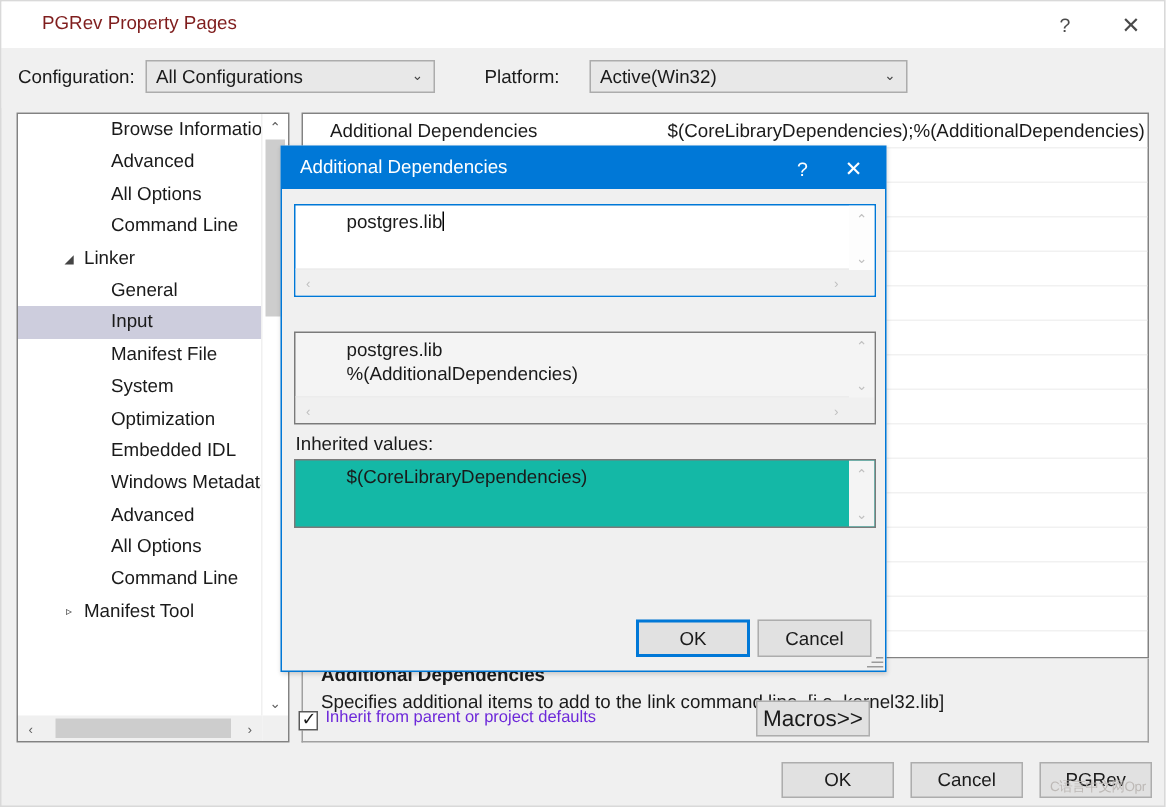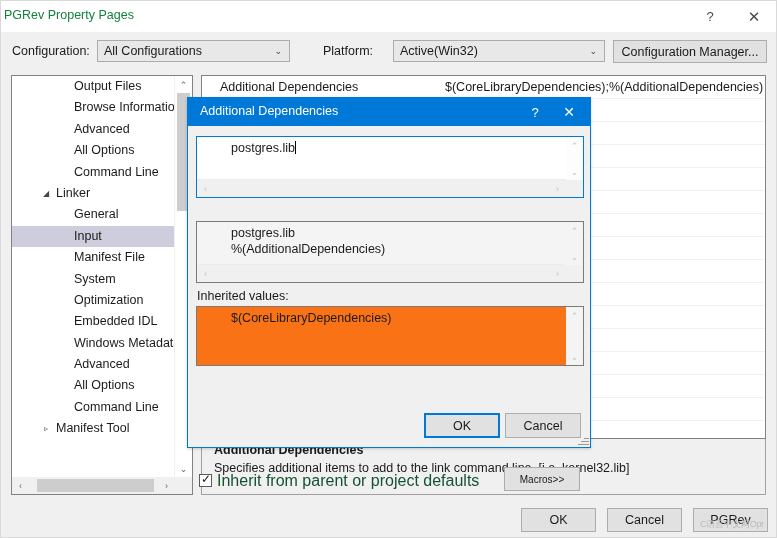--- a/index.html
+++ b/index.html
@@ -27,24 +27,24 @@
     box-sizing: border-box;
   }
   #titlebar {
     position: absolute;
     top: 0; left: 0; right: 0;
     height: 31px;
     background: #ffffff;
   }
   #titlebar .title {
     position: absolute;
-    left: 3px;
+    left: 27px;
     top: 7px;
     font-size: 12.5px;
-    color: #15803d;
+    color: #7f1d1d;
   }
   .caption-btn {
     position: absolute;
     top: 0;
     height: 31px;
     width: 44px;
     color: #4a4a4a;
     font-size: 14px;
     display: flex;
     align-items: center;
@@ -419,35 +419,35 @@
   #chk-box .tick {
     position: absolute;
     left: 1px; top: -3px;
     font-size: 12px;
     color: #1a1a1a;
     line-height: 14px;
   }
   #chk-label {
     position: absolute;
     left: 18px; top: 0;
-    font-size: 16px;
-    color: #14532d;
+    font-size: 11px;
+    color: #6d28d9;
     white-space: nowrap;
     cursor: default;
   }
   #btn-macros {
     position: absolute;
     left: 316px;
     top: 369px;
     width: 76px;
     height: 24px;
     background: #e1e1e1;
     border: 1px solid #adadad;
     box-sizing: border-box;
-    font-size: 10px;
+    font-size: 15px;
     color: #1a1a1a;
     display: flex;
     align-items: center;
     justify-content: center;
     cursor: default;
   }
 
   .dbtn {
     position: absolute;
     top: 315px;
@@ -501,28 +501,24 @@
       <span>All Configurations</span>
       <span class="chev">⌄</span>
     </div>
 
     <span class="lbl" id="lbl-platform">Platform:</span>
     <div class="combo" id="combo-platform">
       <span>Active(Win32)</span>
       <span class="chev">⌄</span>
     </div>
 
-    <div id="btn-configmgr">Configuration Manager...</div>
   </div>
 
   <div id="treepane">
     <div id="treelist">
-        <div class="tree-item lvl2">
-          <span class="tlabel">Output Files</span>
-        </div>
         <div class="tree-item lvl2">
           <span class="tlabel">Browse Information</span>
         </div>
         <div class="tree-item lvl2">
           <span class="tlabel">Advanced</span>
         </div>
         <div class="tree-item lvl2">
           <span class="tlabel">All Options</span>
         </div>
         <div class="tree-item lvl2">
@@ -647,21 +643,21 @@
         <div class="a dn">⌄</div>
       </div>
       <div class="tb-hsb">
         <div class="a l">‹</div>
         <div class="a r">›</div>
       </div>
       <div class="tb-corner"></div>
     </div>
 
     <span class="field-label" style="left:9px; top:191px;">Inherited values:</span>
-    <div class="txtbox" style="left:8px; top:208px; width:388px; height:60px; background:#f97316;">
+    <div class="txtbox" style="left:8px; top:208px; width:388px; height:46px; background:#14b8a6;">
       <div class="content">$(CoreLibraryDependencies)</div>
       <div class="tb-vsb" style="background:#f4f4f4; bottom:0;">
         <div class="a up">⌃</div>
         <div class="a dn">⌄</div>
       </div>
     </div>
 
     <div id="chk-row">
       <div id="chk-box">
         <span class="tick">✓</span>

